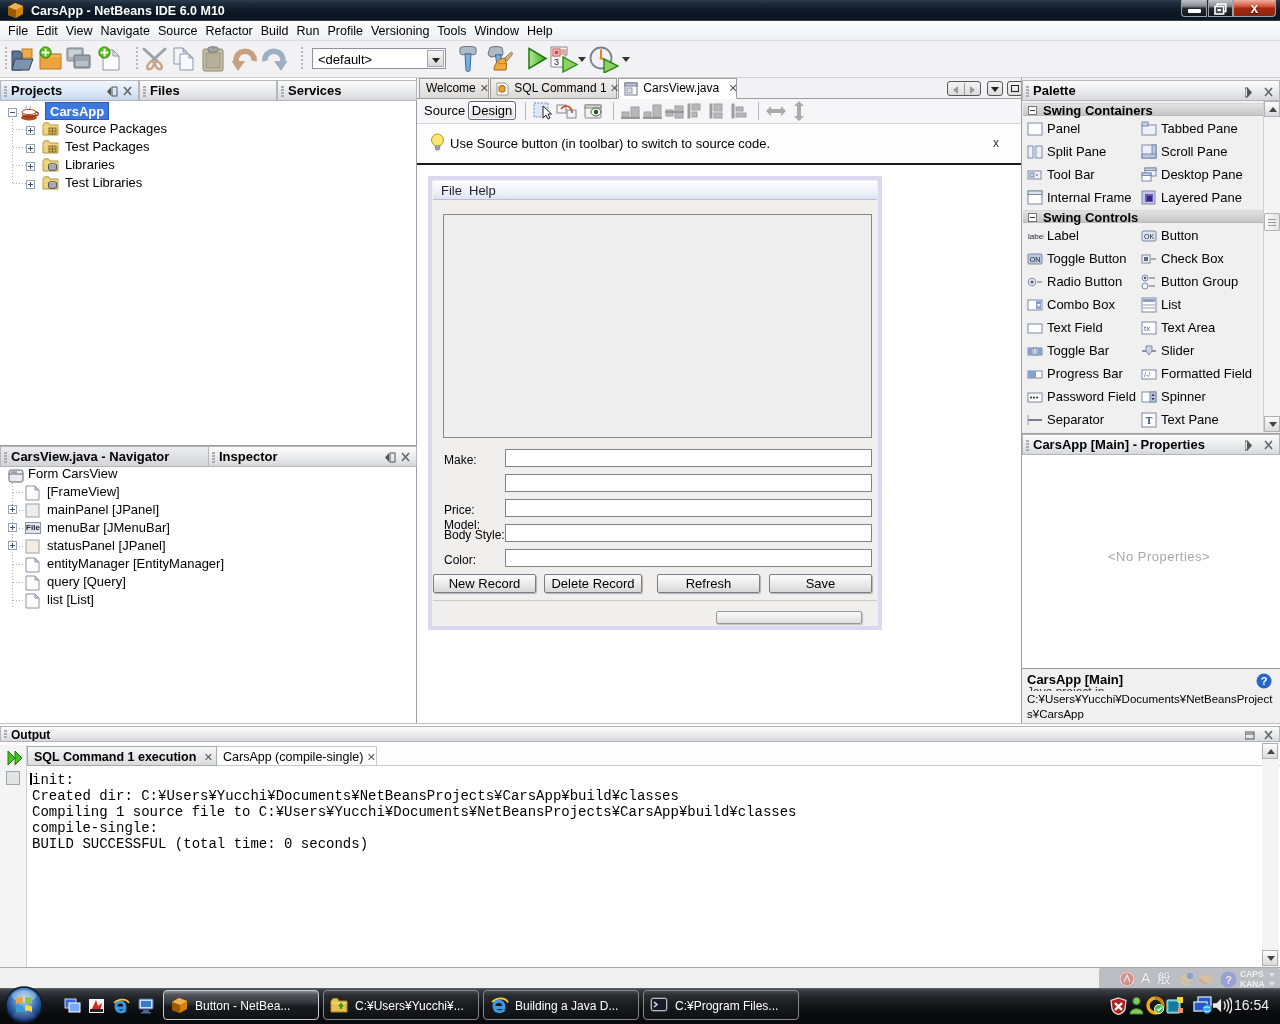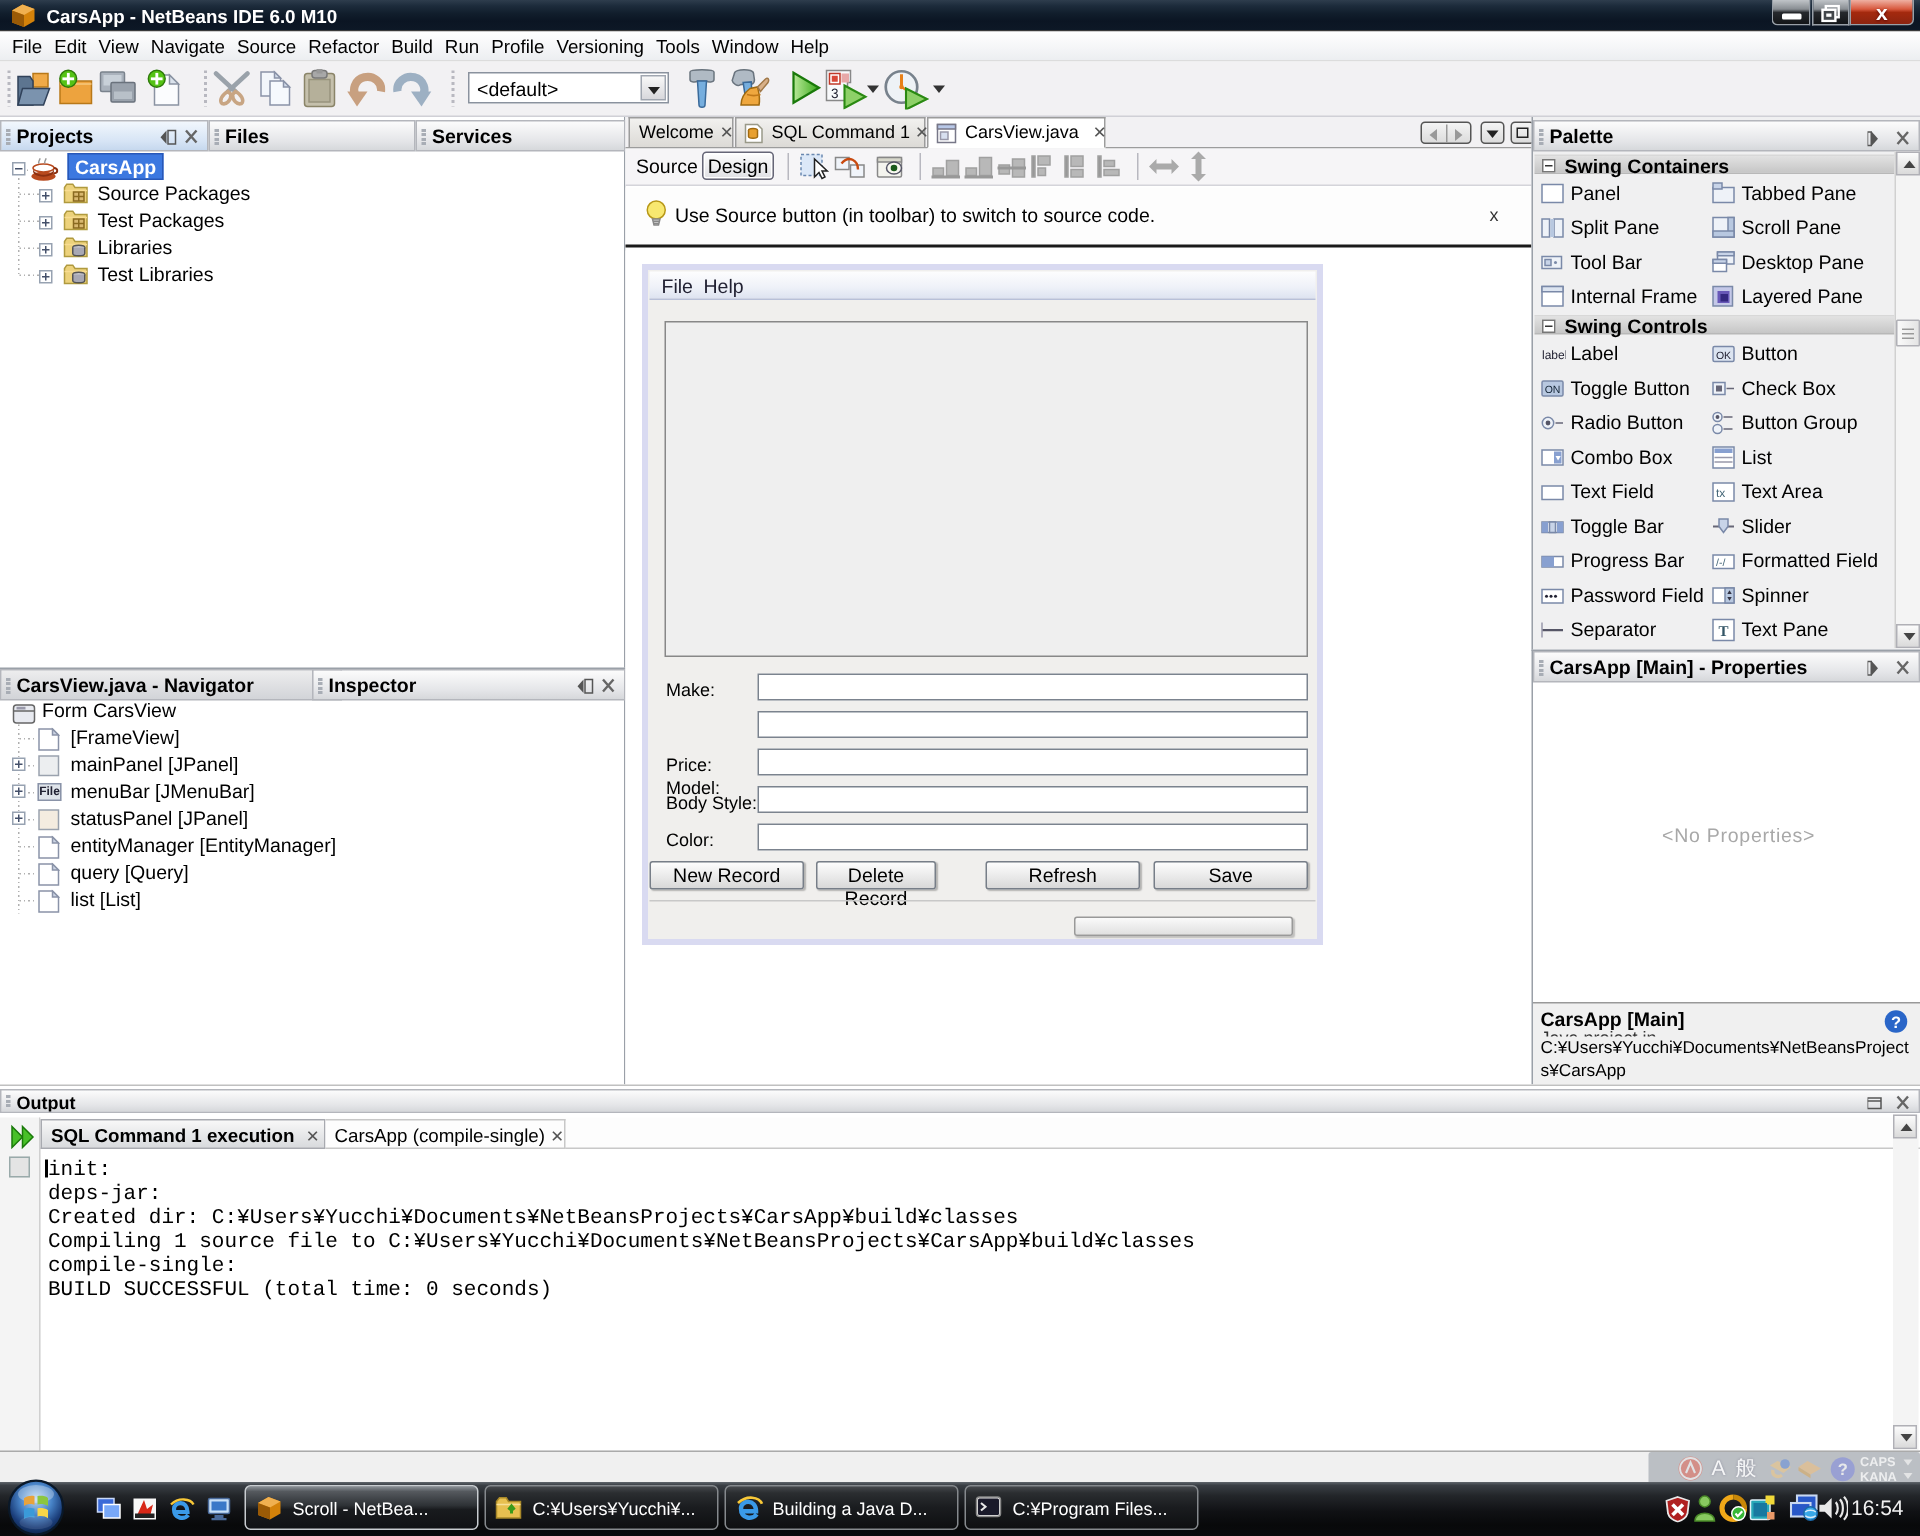--- a/index.html
+++ b/index.html
@@ -415,21 +415,21 @@
       <div class="abs" style="left:12px; top:298px; font-size:12px;margin-top:40px;">Model:</div>
       <div class="field" style="left:73px; top:294px; width:367px;"></div>
       <div class="abs" style="left:12px; top:323px; font-size:12px;">Price:</div>
       <div class="field" style="left:73px; top:319px; width:367px;"></div>
       <div class="abs" style="left:12px; top:348px; font-size:12px;">Body Style:</div>
       <div class="field" style="left:73px; top:344px; width:367px;"></div>
       <div class="abs" style="left:12px; top:373px; font-size:12px;">Color:</div>
       <div class="field" style="left:73px; top:369px; width:367px;"></div>
 
       <div class="fbtn" style="left:1px; top:394px; width:103px;">New Record</div>
-      <div class="fbtn" style="left:112px; top:394px; width:80px;">Delete Record</div>
+      <div class="fbtn" style="left:112px; top:394px; width:98px;">Delete Record</div>
       <div class="fbtn" style="left:225px; top:394px; width:103px;">Refresh</div>
       <div class="fbtn" style="left:337px; top:394px; width:103px;">Save</div>
 
       <div class="abs" style="left:1px; top:420px; width:444px; height:26px; border-top:1px solid #c8c8c8;">
         <div class="abs" style="left:283px; top:10px; width:146px; height:13px; background:linear-gradient(to bottom,#fafafa,#e0e0e0); border:1px solid #999; border-radius:2px; box-shadow:1px 1px 1px rgba(0,0,0,0.2);"></div>
       </div>
     </div>
   </div>
 </div>
 
@@ -701,21 +701,20 @@
       <path d="M9 2 L16 9 L9 16 Z" fill="#48c028" stroke="#1a7a0a"></path>
     </svg>
   <div class="abs" style="left:6px; top:47px; width:14px; height:14px; background:#e4e4e4; border:1px solid #9aa;"></div>
 
   <div class="abs" style="left:27px; top:21px; width:1253px; height:21px; border-bottom:1px solid #c8c8c8; background:#fdfdfd;"></div>
   <div class="abs" style="left:27px; top:22px; width:190px; height:20px; background:linear-gradient(to bottom,#f8f8f8,#d8dadd); border:1px solid #a8aab0; font-weight:bold; font-size:12.5px; padding:3px 0 0 6px; white-space:nowrap;">SQL Command 1 execution <span style="font-weight:normal; color:#555; font-size:11px; margin-left:4px;">✕</span></div>
   <div class="abs" style="left:217px; top:22px; width:160px; height:20px; background:#fdfdfd; border:1px solid #c8c8c8; border-left:none; font-size:12.5px; padding:3px 0 0 6px; white-space:nowrap;">CarsApp (compile-single) <span style="color:#555; font-size:11px;">✕</span></div>
 
   <div id="console" class="abs" style="left:32px; top:48px;">
     <div>init:</div>
-    <div>deps-jar:</div>
     <div>Created dir: C:¥Users¥Yucchi¥Documents¥NetBeansProjects¥CarsApp¥build¥classes</div>
     <div>Compiling 1 source file to C:¥Users¥Yucchi¥Documents¥NetBeansProjects¥CarsApp¥build¥classes</div>
     <div>compile-single:</div>
     <div>BUILD SUCCESSFUL (total time: 0 seconds)</div>
   </div>
   <div class="abs" style="left:30px; top:49px; width:2px; height:12px; background:#000;"></div>
 
   <div class="abs" style="left:1262px; top:19px; width:17px; height:224px; background:#f4f4f4;">
     <div class="abs" style="left:0px; top:0px; width:16px; height:16px; background:linear-gradient(to bottom,#fcfcfc,#dadada); border:1px solid #b0b0b6;">
         <div class="sarrow" style="left:4px; top:5px; border-left:4px solid transparent; border-right:4px solid transparent; border-bottom:5px solid #444;"></div>
@@ -795,21 +794,21 @@
       <rect x="6" y="12" width="6" height="2" fill="#4a6a9a"></rect>
       <rect x="4" y="14" width="10" height="1.5" fill="#4a6a9a"></rect>
     </svg>
 
   <div class="taskbtn" style="left:163px; width:156px; background:linear-gradient(to bottom,#8a9096 0%,#55595e 12%,#2e3236 45%,#191b1e 55%,#111215 100%); border-color:#c8ccd0;">
     <svg style="position:absolute; left:6px; top:5px;" width="19" height="19" viewBox="0 0 19 19">
         <polygon points="2,6 9,2 17,5 17,13 10,17 2,14" fill="#d4820a"></polygon>
         <polygon points="2,6 9,2 17,5 10,9" fill="#f0b050"></polygon>
         <polygon points="2,6 10,9 10,17 2,14" fill="#9a5a06"></polygon>
       </svg>
-    <span style="position:absolute; left:31px; top:8px;">Scroll - NetBea...</span>
+    <span style="position:absolute; left:31px; top:8px;">Button - NetBea...</span>
   </div>
   <div class="taskbtn" style="left:323px; width:156px; background:linear-gradient(to bottom,#46494d 0%,#2b2e31 15%,#1a1c1f 50%,#0e0f11 100%); border-color:#85898d;">
     <svg style="position:absolute; left:6px; top:5px;" width="19" height="18" viewBox="0 0 19 18">
         <path d="M1 5 L1 16 L17 16 L17 5 L9 5 L7.5 2.5 L3 2.5 Z" fill="#e8c050" stroke="#a88828"></path>
         <path d="M1 7 L17 7" stroke="#f8e098"></path>
         <path d="M11 8 L11 13 M9 10.5 L11 8 L13 10.5" stroke="#3a9a1a" stroke-width="2" fill="none"></path>
       </svg>
     <span style="position:absolute; left:31px; top:8px;">C:¥Users¥Yucchi¥...</span>
   </div>
   <div class="taskbtn" style="left:483px; width:156px; background:linear-gradient(to bottom,#46494d 0%,#2b2e31 15%,#1a1c1f 50%,#0e0f11 100%); border-color:#85898d;">

